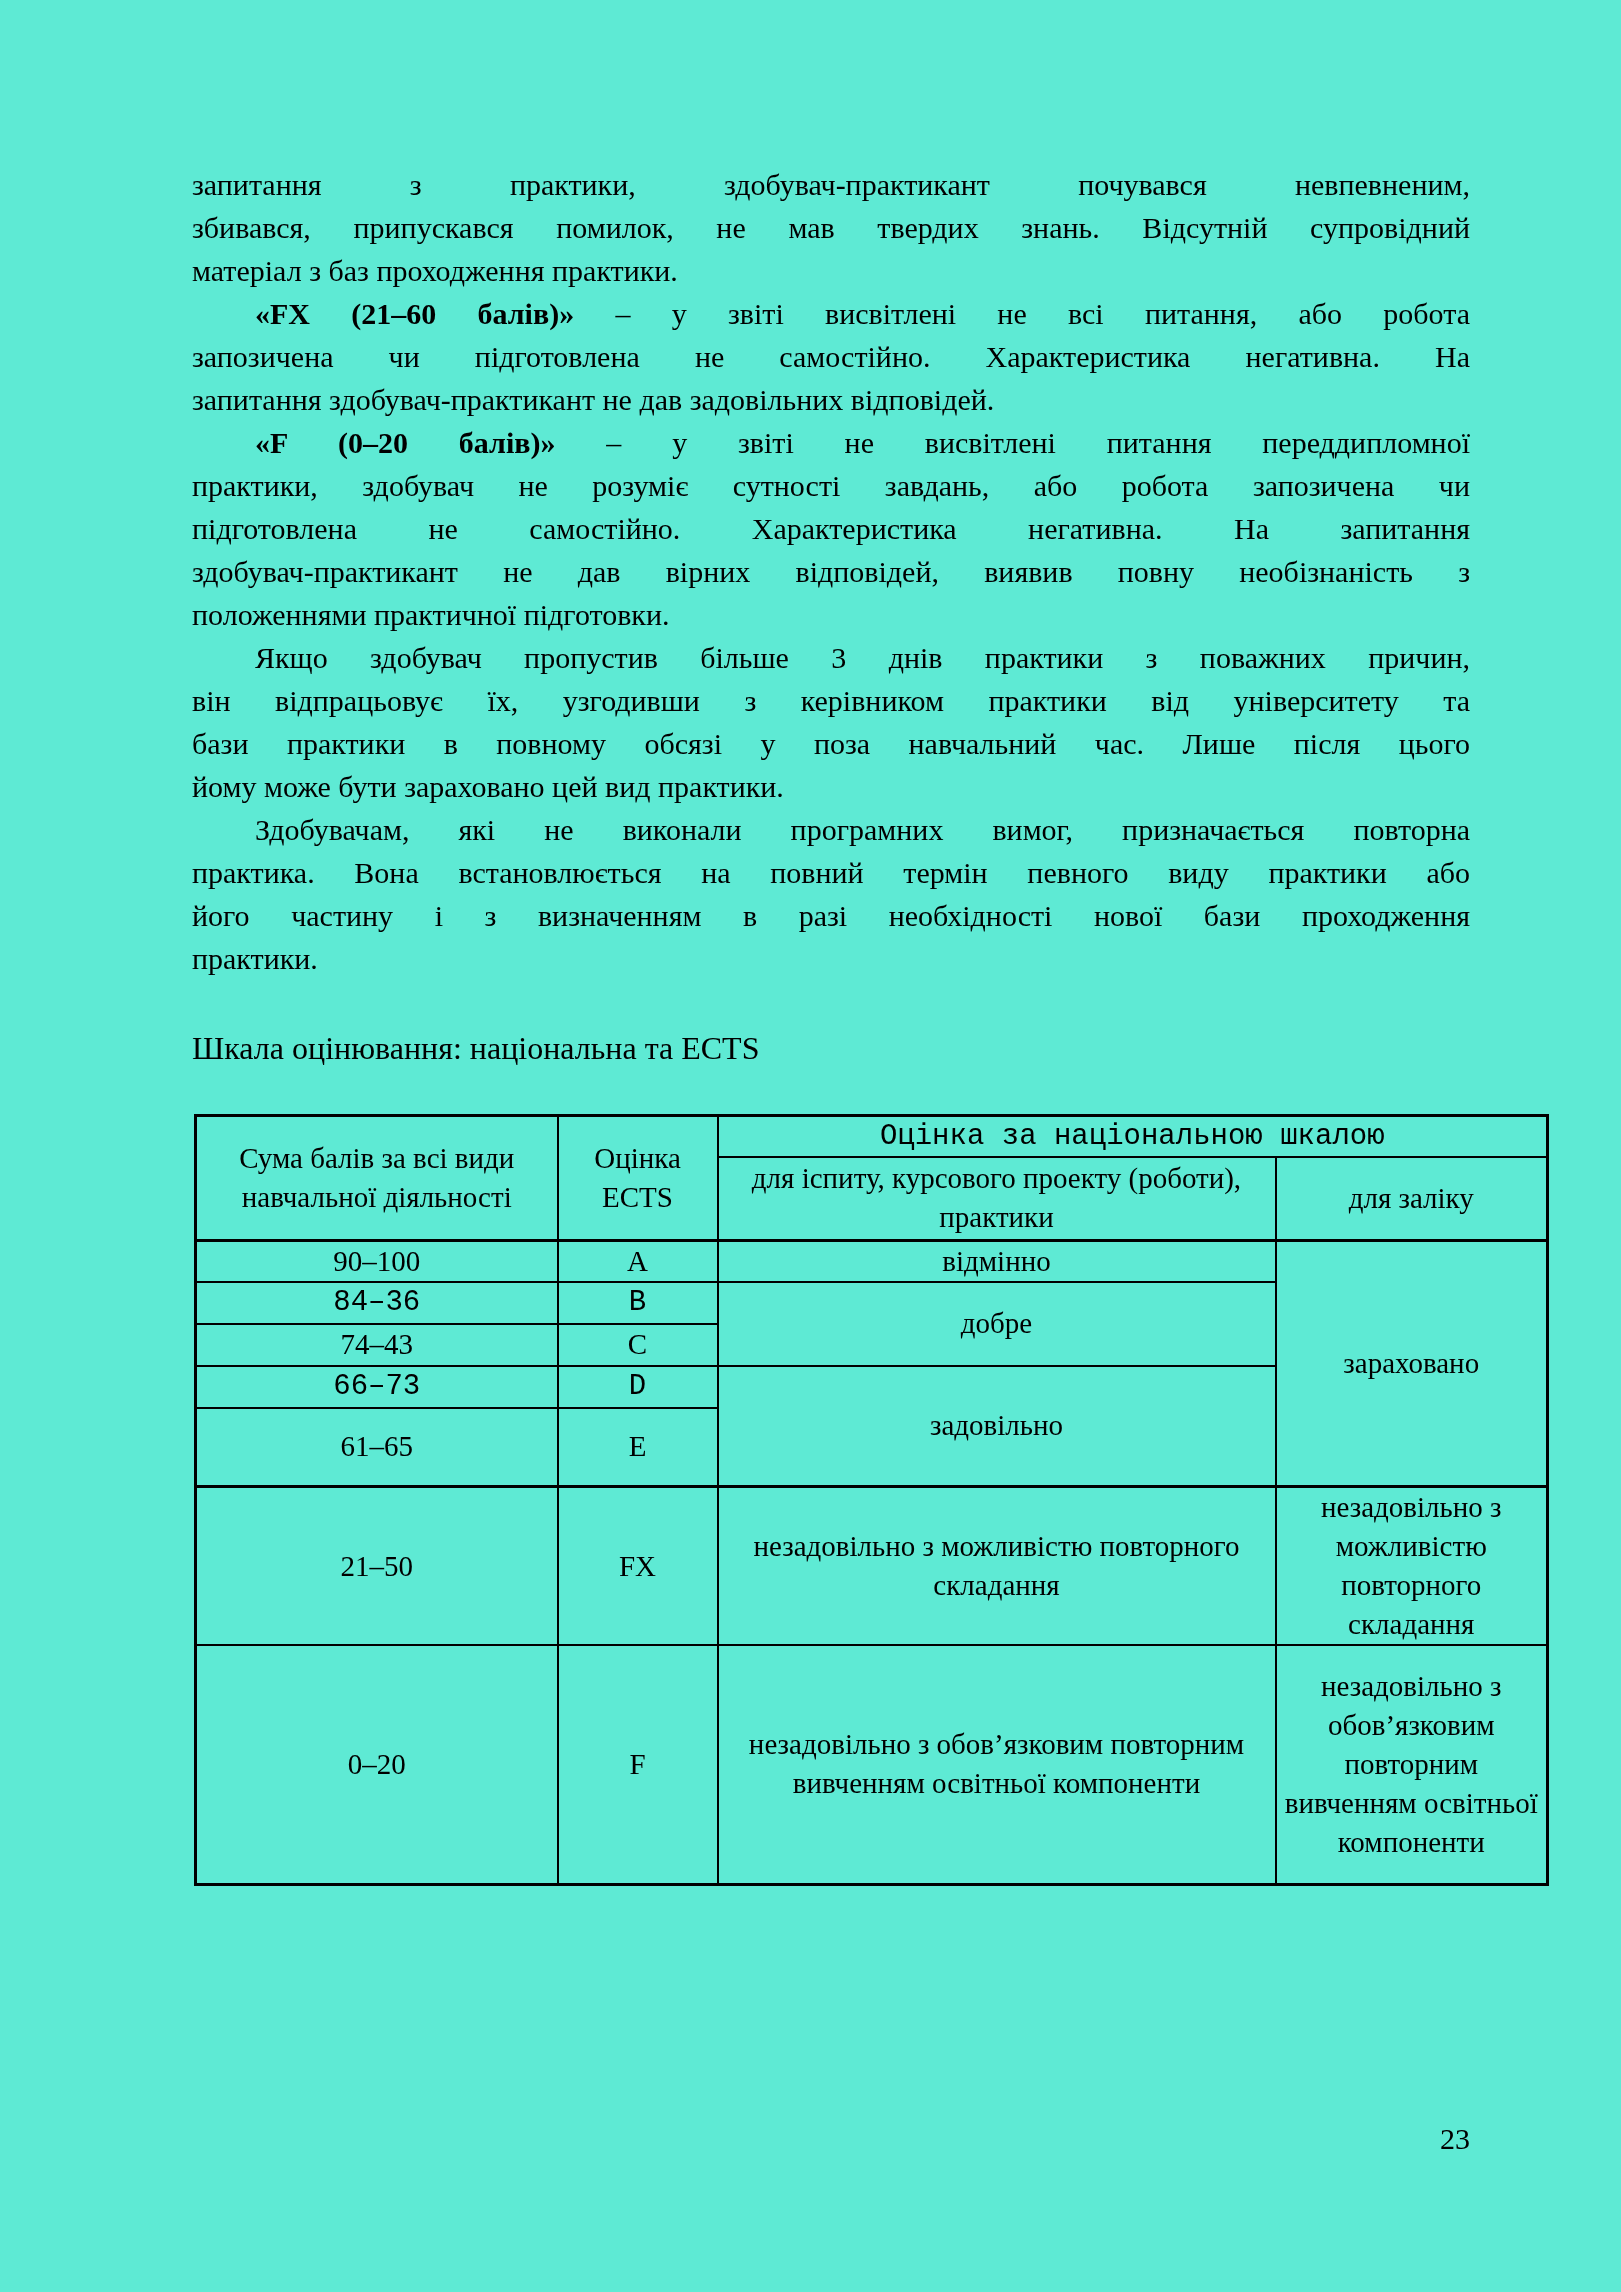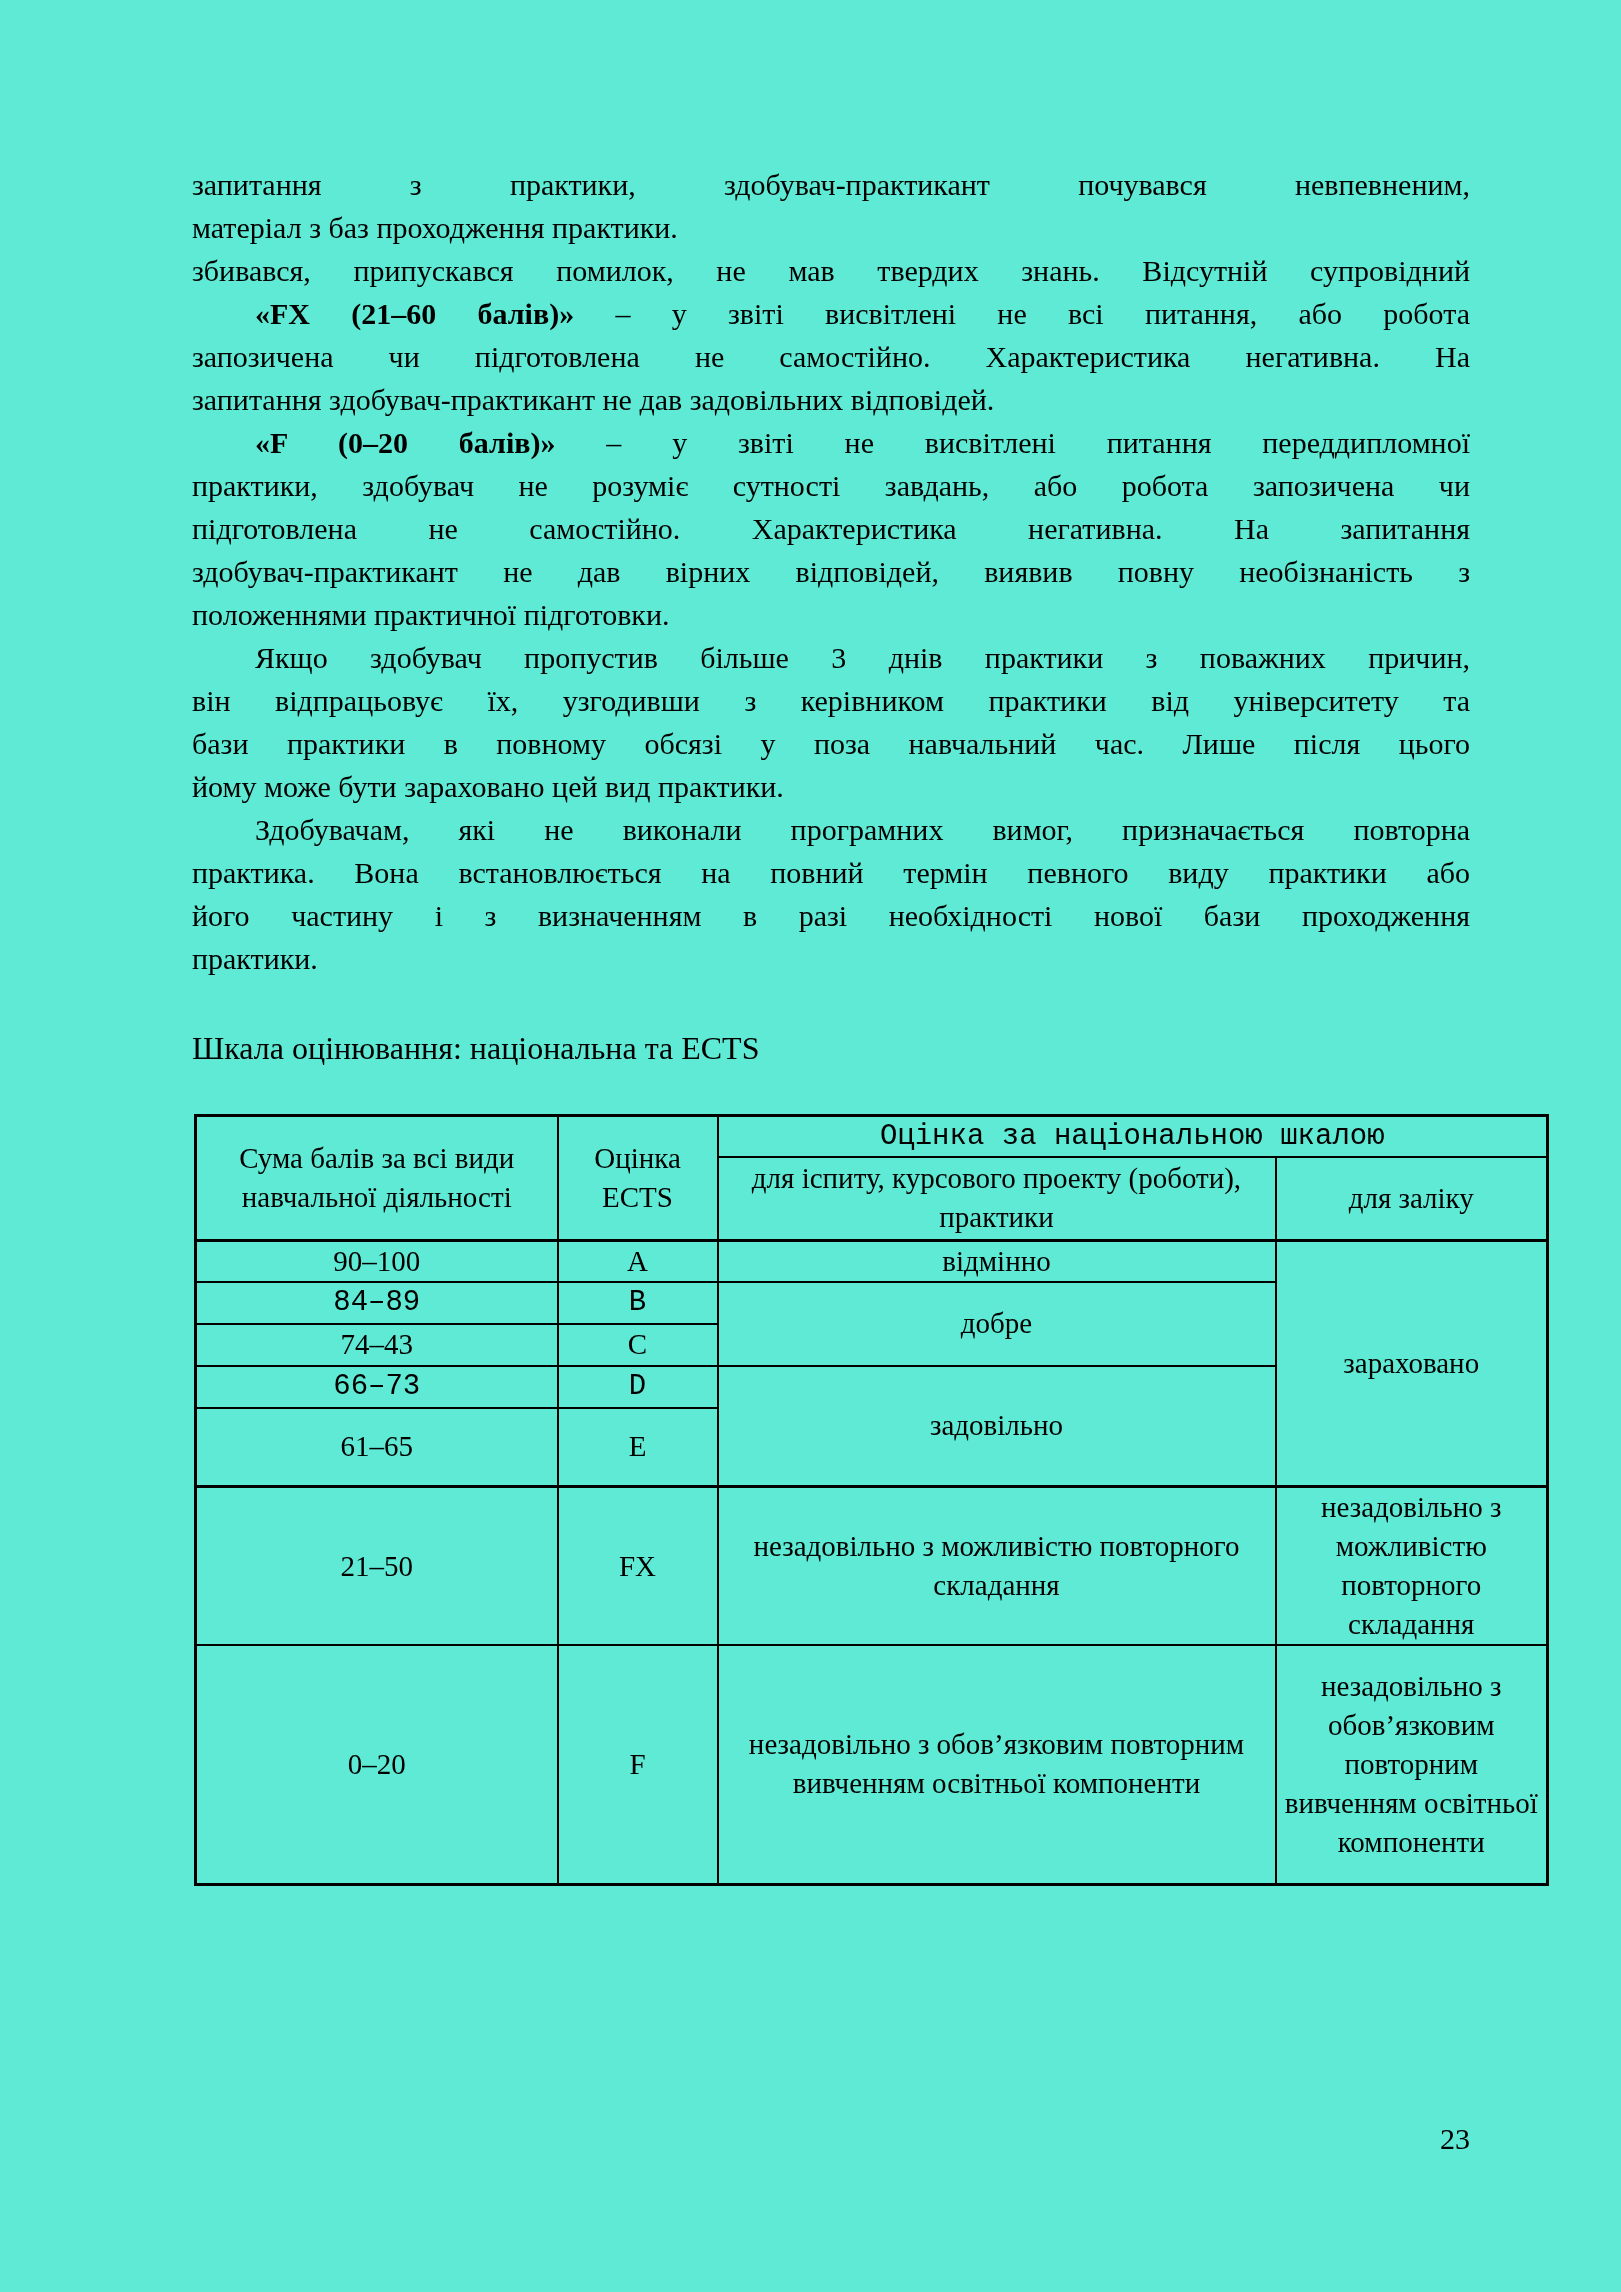--- a/index.html
+++ b/index.html
@@ -78,22 +78,22 @@
   }
 </style>
 </head>
 <body>
 
 <div class="page">
 
   <div class="body-text">
     <div class="para">
         <div class="line">запитання з практики, здобувач-практикант почувався невпевненим,</div>
+        <div class="line">збивався, припускався помилок, не мав твердих знань. Відсутній супровідний</div>
         <div class="line last">матеріал з баз проходження практики.</div>
-        <div class="line">збивався, припускався помилок, не мав твердих знань. Відсутній супровідний</div>
       </div>
     <div class="para indent">
         <div class="line"><b>«FX (21–60 балів)»</b> – у звіті висвітлені не всі питання, або робота</div>
         <div class="line">запозичена чи підготовлена не самостійно. Характеристика негативна. На</div>
         <div class="line last">запитання здобувач-практикант не дав задовільних відповідей.</div>
       </div>
     <div class="para indent">
         <div class="line"><b>«F (0–20 балів)»</b> – у звіті не висвітлені питання переддипломної</div>
         <div class="line">практики, здобувач не розуміє сутності завдань, або робота запозичена чи</div>
         <div class="line">підготовлена не самостійно. Характеристика негативна. На запитання</div>
@@ -134,21 +134,21 @@
         <td class="bb4">для заліку</td>
       </tr>
 
       <tr class="h-a">
         <td class="bb3">90–100</td>
         <td class="bb3">A</td>
         <td class="bb3">відмінно</td>
         <td rowspan="5" class="bb4">зараховано</td>
       </tr>
       <tr class="h-b">
-        <td class="bb2">84–89</td>
+        <td class="bb2">84–36</td>
         <td class="bb2">B</td>
         <td rowspan="2" class="bb3">добре</td>
       </tr>
       <tr class="h-c">
         <td class="bb3">74–43</td>
         <td class="bb3">C</td>
       </tr>
       <tr class="h-d">
         <td class="bb2">66–73</td>
         <td class="bb2">D</td>

